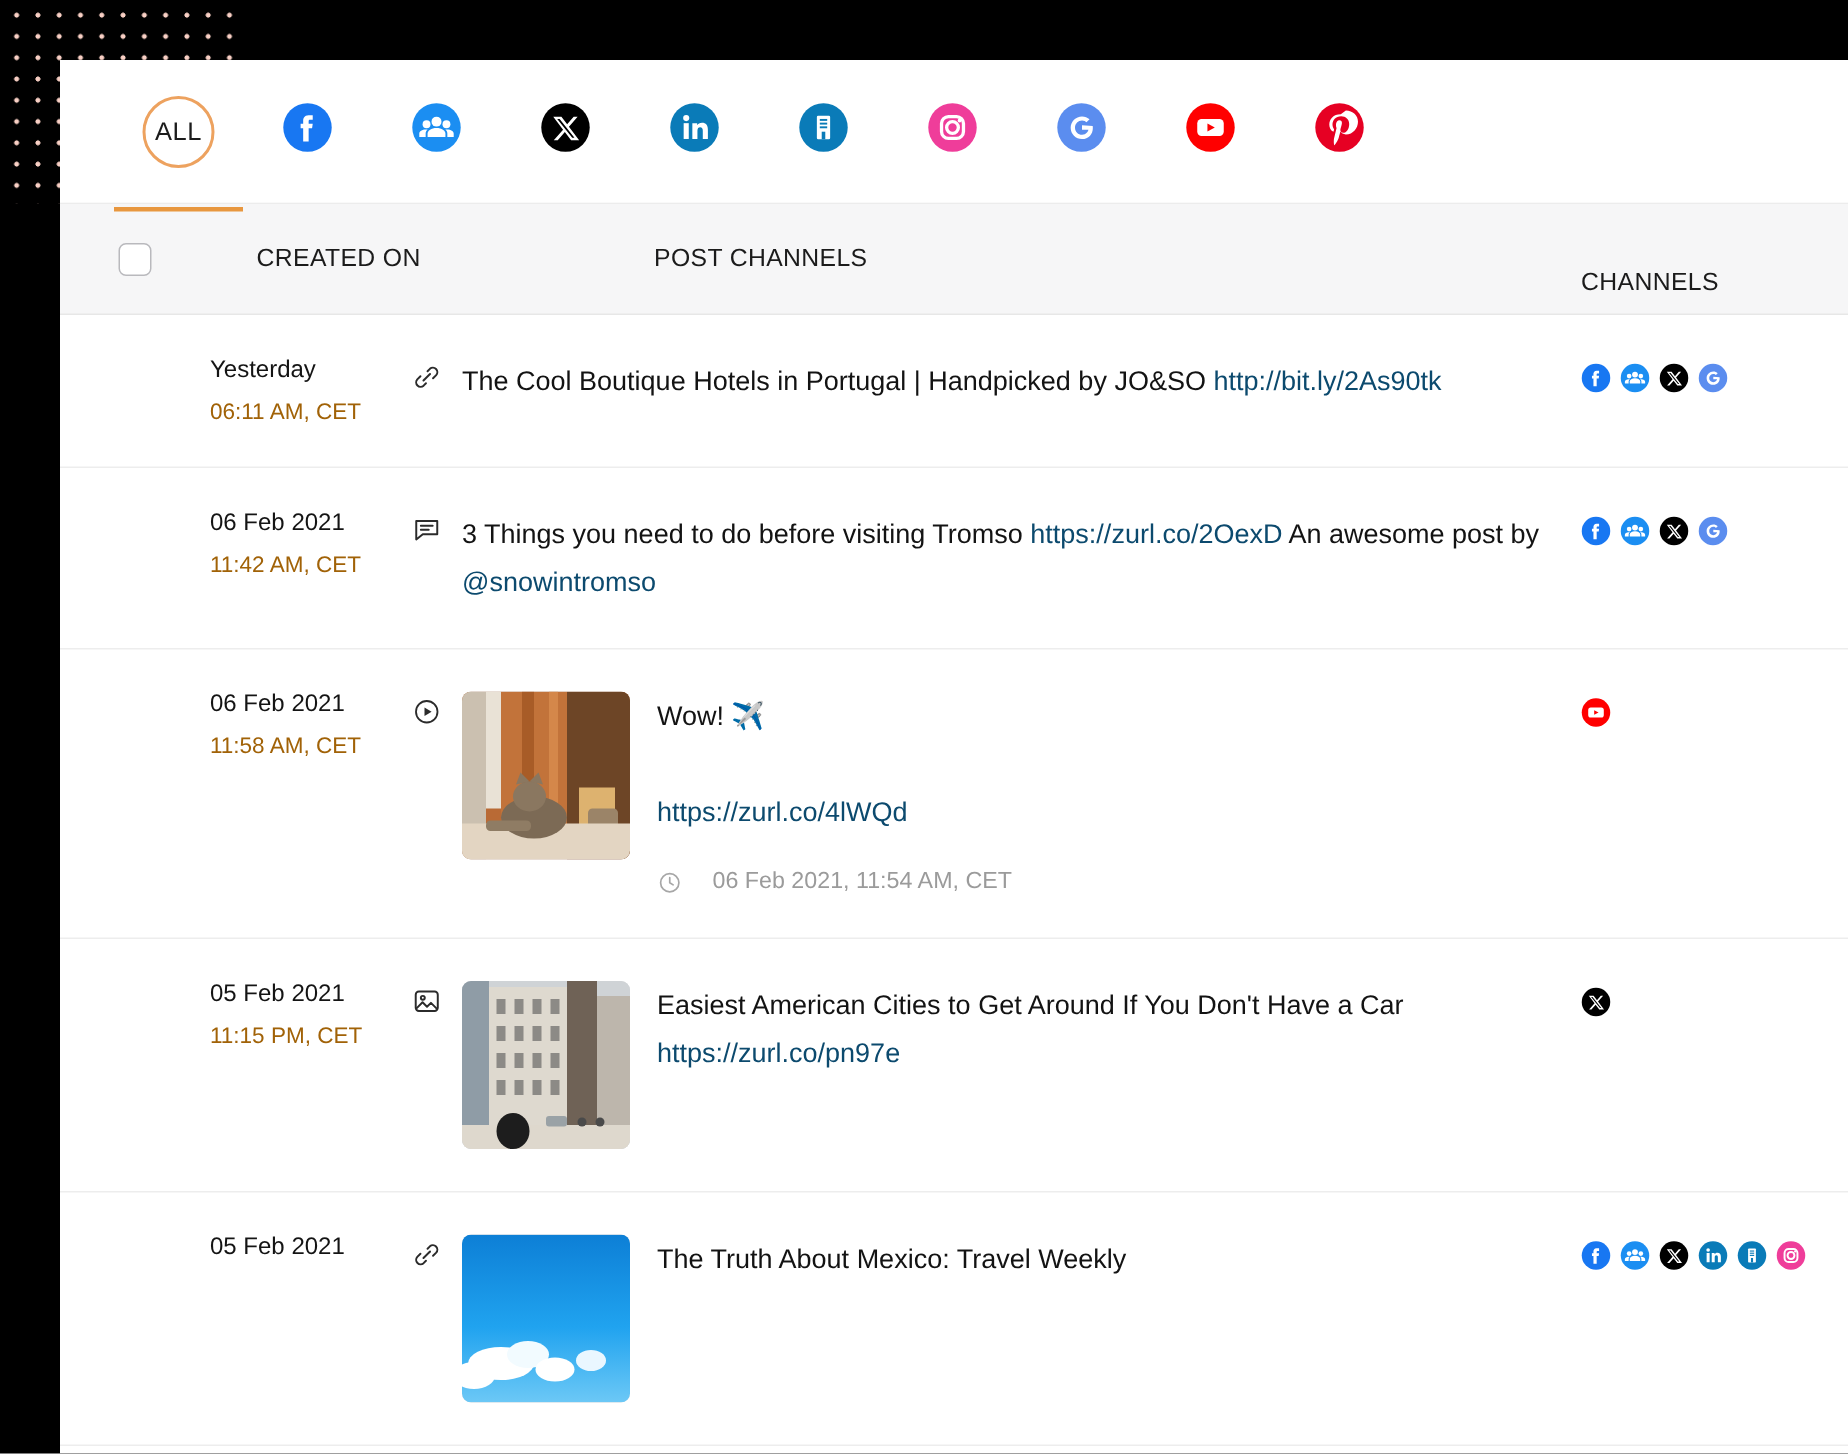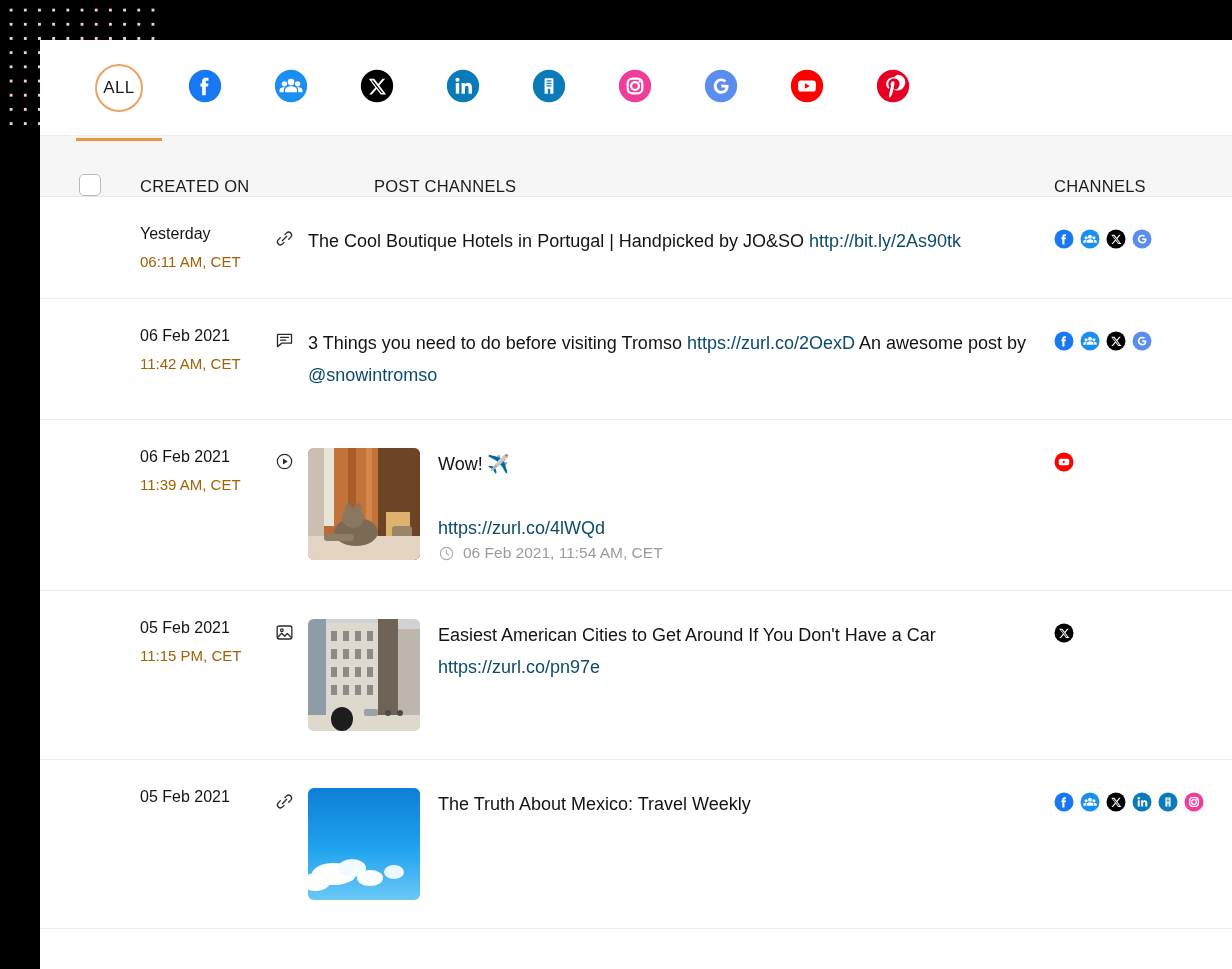--- a/index.html
+++ b/index.html
@@ -81,30 +81,31 @@
     align-items: center;
     justify-content: center;
     font-size: 17px;
     letter-spacing: 0.4px;
     color: #1c1c1c;
     box-sizing: border-box;
   }
 
   
   #table-header {
-    height: 62px;
+    height: 75px;
     background: #f6f6f7;
     border-top: 1px solid #ececec;
     border-bottom: 1px solid #e7e7e7;
     display: flex;
-    align-items: flex-end;
+    align-items: center;
     font-size: 16.5px;
     letter-spacing: 0.25px;
     color: #1b1b1b;
     box-sizing: border-box;
+    gap: 31px;
   }
   .col-check  { width: 100px; display:flex; justify-content:center; align-items:center; flex: 0 0 100px;}
   .col-date   { width: 234px; flex: 0 0 234px; padding-left: 0px; }
   .col-post   { flex: 1 1 auto; }
   .col-chan   { width: 178px; flex: 0 0 178px; margin-top: 32px; }
 
   .hdr-checkbox {
     width: 22px;
     height: 22px;
     border: 1.6px solid #b9b9bd;
@@ -169,25 +170,26 @@
     font-size: 18px;
     line-height: 1.78;
     color: #131313;
     word-wrap: break-word;
   }
   .post-text a, .lnk {
     color: #0c4a6e;
     text-decoration: none;
   }
   .sched-line {
+    margin-top: 22px;
     font-size: 15.5px;
     color: #9b9b9b;
     display: flex;
     align-items: flex-end;
-    gap: 8px;
+    gap: 20px;
   }
   .cell-chan {
     width: 178px;
     flex: 0 0 178px;
     display: flex;
     align-items: flex-start;
     gap: 6px;
     padding-top: 4px;
   }
   .cell-chan svg { width: 20px; height: 20px; display:block; }
@@ -371,21 +373,21 @@
             <svg width="20" height="20" viewBox="0 0 40 40">
               <circle cx="20" cy="20" r="19" fill="#5b8def"></circle>
               <path fill="#fff" d="M20.4 18.3v3.5h5c-.2 1.3-1.6 3.9-5 3.9-3 0-5.5-2.5-5.5-5.6s2.5-5.6 5.5-5.6c1.7 0 2.9.7 3.5 1.4l2.4-2.3c-1.6-1.4-3.6-2.3-5.9-2.3-4.9 0-8.9 4-8.9 8.9s4 8.9 8.9 8.9c5.1 0 8.5-3.6 8.5-8.7 0-.6-.1-1-.1-1.5z"></path>
             </svg>
           </span>
         </div>
       </div>
       <div class="post-row">
         <div class="cell-date">
           <div class="date-main">06 Feb 2021</div>
-          <div class="date-sub">11:39 AM, CET</div>
+          <div class="date-sub">11:58 AM, CET</div>
         </div>
         <div class="cell-post">
           <span class="type-icon"><svg width="21" height="21" viewBox="0 0 24 24" fill="none" stroke="#2b2b2b" stroke-width="1.4">
               <circle cx="12" cy="12" r="8.2"></circle>
               <path d="M10.3 8.7l5.4 3.3-5.4 3.3z" fill="#2b2b2b" stroke="none"></path>
             </svg></span>
           <div class="thumb">
             <svg viewBox="0 0 112 112" width="112" height="112" preserveAspectRatio="none">
       <rect width="112" height="112" fill="#b96a35"></rect>
       <rect x="0" y="0" width="16" height="112" fill="#cbc0b0"></rect>

